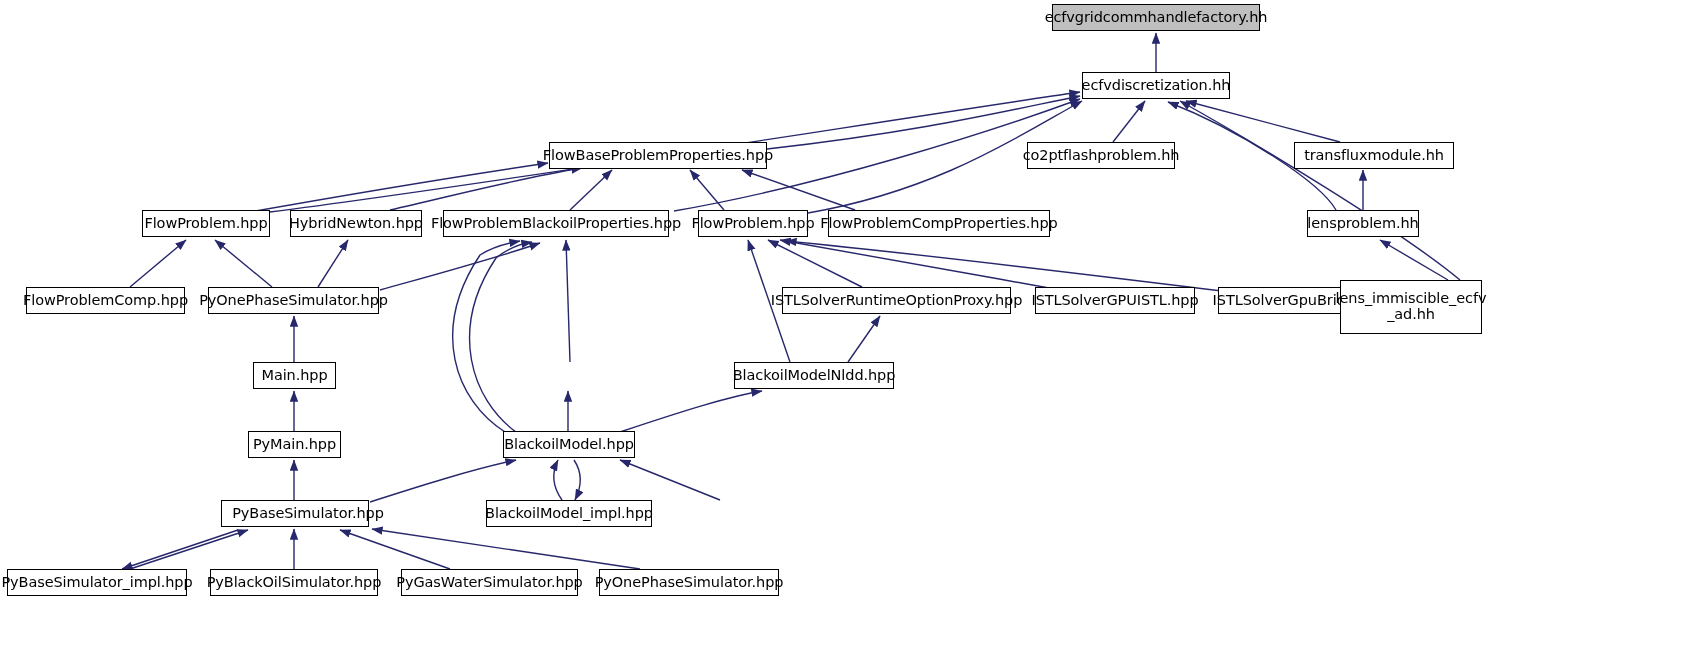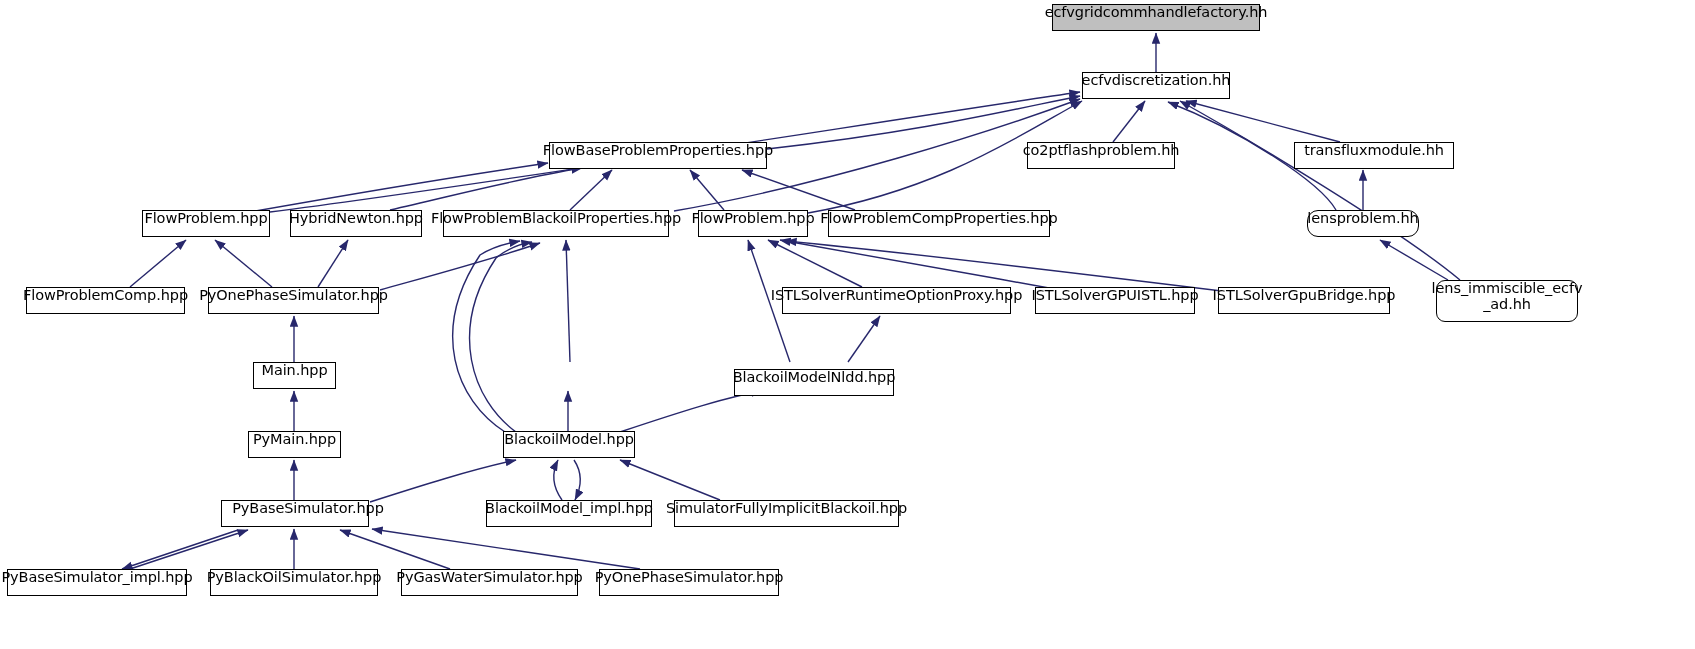--- a/index.html
+++ b/index.html
@@ -13,21 +13,21 @@
   #edges{position:absolute;left:0;top:0;width:1695px;height:649px;pointer-events:none;}
   .node{
     position:absolute;
     box-sizing:border-box;
     border:1px solid #000000;
     background:#ffffff;
     color:#000000;
     font-size:14.5px;
     line-height:1.08;
     display:flex;
-    align-items:flex-start;
+    align-items:center;
     justify-content:center;
     text-align:center;
     white-space:pre;
     padding:0 6px;
     letter-spacing:-0.1px;
   }
   .node.root{
     background:#bfbfbf;
     border-color:#000000;
   }
@@ -84,37 +84,36 @@
       <path d="M238,530 L122,569" fill="none" stroke="#27276b" stroke-width="1.4" marker-end="url(#ah)"></path>
       <path d="M294,569 L294,529" fill="none" stroke="#27276b" stroke-width="1.4" marker-end="url(#ah)"></path>
       <path d="M450,569 L340,530" fill="none" stroke="#27276b" stroke-width="1.4" marker-end="url(#ah)"></path>
       <path d="M640,569 L372,529" fill="none" stroke="#27276b" stroke-width="1.4" marker-end="url(#ah)"></path>
     </svg>
 <div class="node root" style="left: 1052px; top: 4px; width: 208px; height: 27px;"><span class="lbl">ecfvgridcommhandlefactory.hh</span></div>
     <div class="node" style="left: 1082px; top: 72px; width: 148px; height: 27px;"><span class="lbl">ecfvdiscretization.hh</span></div>
     <div class="node" style="left: 1027px; top: 142px; width: 148px; height: 27px;"><span class="lbl">co2ptflashproblem.hh</span></div>
     <div class="node" style="left: 1294px; top: 142px; width: 160px; height: 27px;"><span class="lbl">transfluxmodule.hh</span></div>
     <div class="node" style="left: 549px; top: 142px; width: 218px; height: 27px;"><span class="lbl">FlowBaseProblemProperties.hpp</span></div>
-    <div class="node" style="left: 1307px; top: 210px; width: 112px; height: 27px; border-radius: 11px;"><span class="lbl">lensproblem.hh</span></div>
+    <div class="node" style="left: 1307px; top: 210px; width: 112px; height: 27px;"><span class="lbl">lensproblem.hh</span></div>
     <div class="node" style="left: 142px; top: 210px; width: 128px; height: 27px;"><span class="lbl">FlowProblem.hpp</span></div>
     <div class="node" style="left: 290px; top: 210px; width: 132px; height: 27px;"><span class="lbl">HybridNewton.hpp</span></div>
     <div class="node" style="left: 443px; top: 210px; width: 226px; height: 27px;"><span class="lbl">FlowProblemBlackoilProperties.hpp</span></div>
     <div class="node" style="left: 698px; top: 210px; width: 110px; height: 27px;"><span class="lbl">FlowProblem.hpp</span></div>
     <div class="node" style="left: 828px; top: 210px; width: 222px; height: 27px;"><span class="lbl">FlowProblemCompProperties.hpp</span></div>
     <div class="node" style="left: 26px; top: 287px; width: 159px; height: 27px;"><span class="lbl">FlowProblemComp.hpp</span></div>
     <div class="node" style="left: 208px; top: 287px; width: 171px; height: 27px;"><span class="lbl">PyOnePhaseSimulator.hpp</span></div>
     <div class="node" style="left: 782px; top: 287px; width: 229px; height: 27px;"><span class="lbl">ISTLSolverRuntimeOptionProxy.hpp</span></div>
     <div class="node" style="left: 1035px; top: 287px; width: 160px; height: 27px;"><span class="lbl">ISTLSolverGPUISTL.hpp</span></div>
     <div class="node" style="left: 1218px; top: 287px; width: 172px; height: 27px;"><span class="lbl">ISTLSolverGpuBridge.hpp</span></div>
-    <div class="node" style="left: 1436px; top: 280px; width: 142px; height: 42px; border-radius: 9px;"><span class="lbl">lens_immiscible_ecfv
+    <div class="node" style="left: 1340px; top: 280px; width: 142px; height: 54px;"><span class="lbl">lens_immiscible_ecfv
 _ad.hh</span></div>
     <div class="node" style="left: 253px; top: 362px; width: 83px; height: 27px;"><span class="lbl">Main.hpp</span></div>
-    <div class="node" style="left: 734px; top: 362px; width: 160px; height: 27px; margin-top: 7px;"><span class="lbl">BlackoilModelNldd.hpp</span></div>
+    <div class="node" style="left: 734px; top: 362px; width: 160px; height: 27px;"><span class="lbl">BlackoilModelNldd.hpp</span></div>
     <div class="node" style="left: 248px; top: 431px; width: 93px; height: 27px;"><span class="lbl">PyMain.hpp</span></div>
     <div class="node" style="left: 503px; top: 431px; width: 132px; height: 27px;"><span class="lbl">BlackoilModel.hpp</span></div>
     <div class="node" style="left: 221px; top: 500px; width: 148px; height: 27px; padding-left: 32px;"><span class="lbl">PyBaseSimulator.hpp</span></div>
     <div class="node" style="left: 486px; top: 500px; width: 166px; height: 27px;"><span class="lbl">BlackoilModel_impl.hpp</span></div>
-    <div class="node" style="left: 674px; top: 500px; width: 225px; height: 27px;"><span class="lbl">SimulatorFullyImplicitBlackoil.hpp</span></div>
     <div class="node" style="left: 7px; top: 569px; width: 180px; height: 27px;"><span class="lbl">PyBaseSimulator_impl.hpp</span></div>
     <div class="node" style="left: 210px; top: 569px; width: 168px; height: 27px;"><span class="lbl">PyBlackOilSimulator.hpp</span></div>
     <div class="node" style="left: 401px; top: 569px; width: 177px; height: 27px;"><span class="lbl">PyGasWaterSimulator.hpp</span></div>
     <div class="node" style="left: 599px; top: 569px; width: 180px; height: 27px;"><span class="lbl">PyOnePhaseSimulator.hpp</span></div>
   </div>
 
 </body></html>

